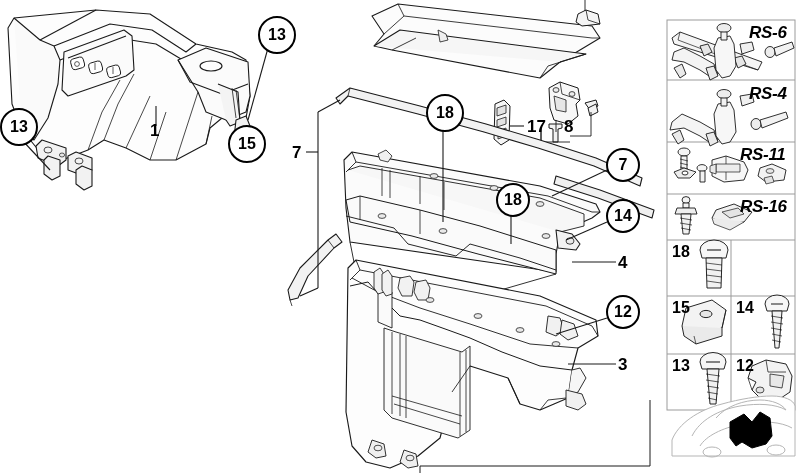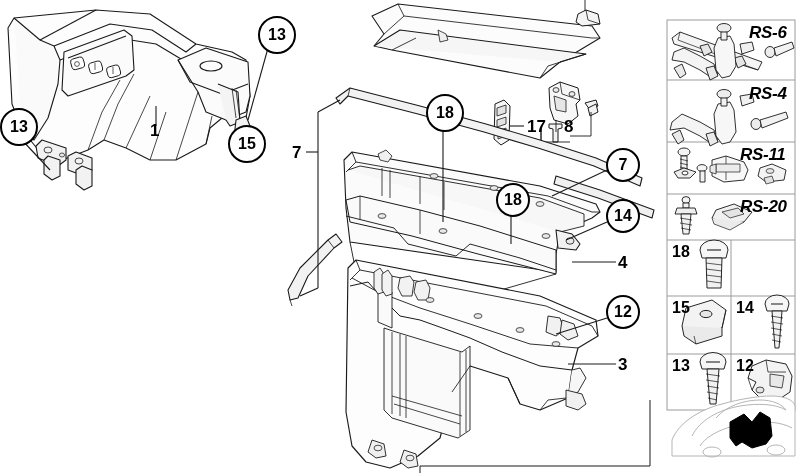--- a/index.html
+++ b/index.html
@@ -415,21 +415,21 @@
       <path d="M730 422 L744 414 L752 422 L760 412 L770 418 L772 436
                L766 444 L752 448 L742 442 L736 446 L730 438 Z" fill="#000000" stroke="#000000" stroke-width="1"></path>
       <ellipse cx="712" cy="452" rx="9" ry="5" fill="none" stroke="#b5b5b5" stroke-width="1"></ellipse>
       <ellipse cx="776" cy="450" rx="9" ry="5" fill="none" stroke="#b5b5b5" stroke-width="1"></ellipse>
     </g>
   </svg>
 
   <div class="lbl rs" style="left:749px;top:24px;">RS-6</div>
   <div class="lbl rs" style="left:749px;top:85px;">RS-4</div>
   <div class="lbl rs" style="left:740px;top:146px;">RS-11</div>
-  <div class="lbl rs" style="left:740px;top:198px;">RS-20</div>
+  <div class="lbl rs" style="left:740px;top:198px;">RS-16</div>
 
   <div class="lbl gridnum" style="left:672px;top:244px;">18</div>
   <div class="lbl gridnum" style="left:672px;top:300px;">15</div>
   <div class="lbl gridnum" style="left:736px;top:300px;">14</div>
   <div class="lbl gridnum" style="left:672px;top:358px;">13</div>
   <div class="lbl gridnum" style="left:736px;top:358px;">12</div>
 
 </div>
 
 </body></html>

